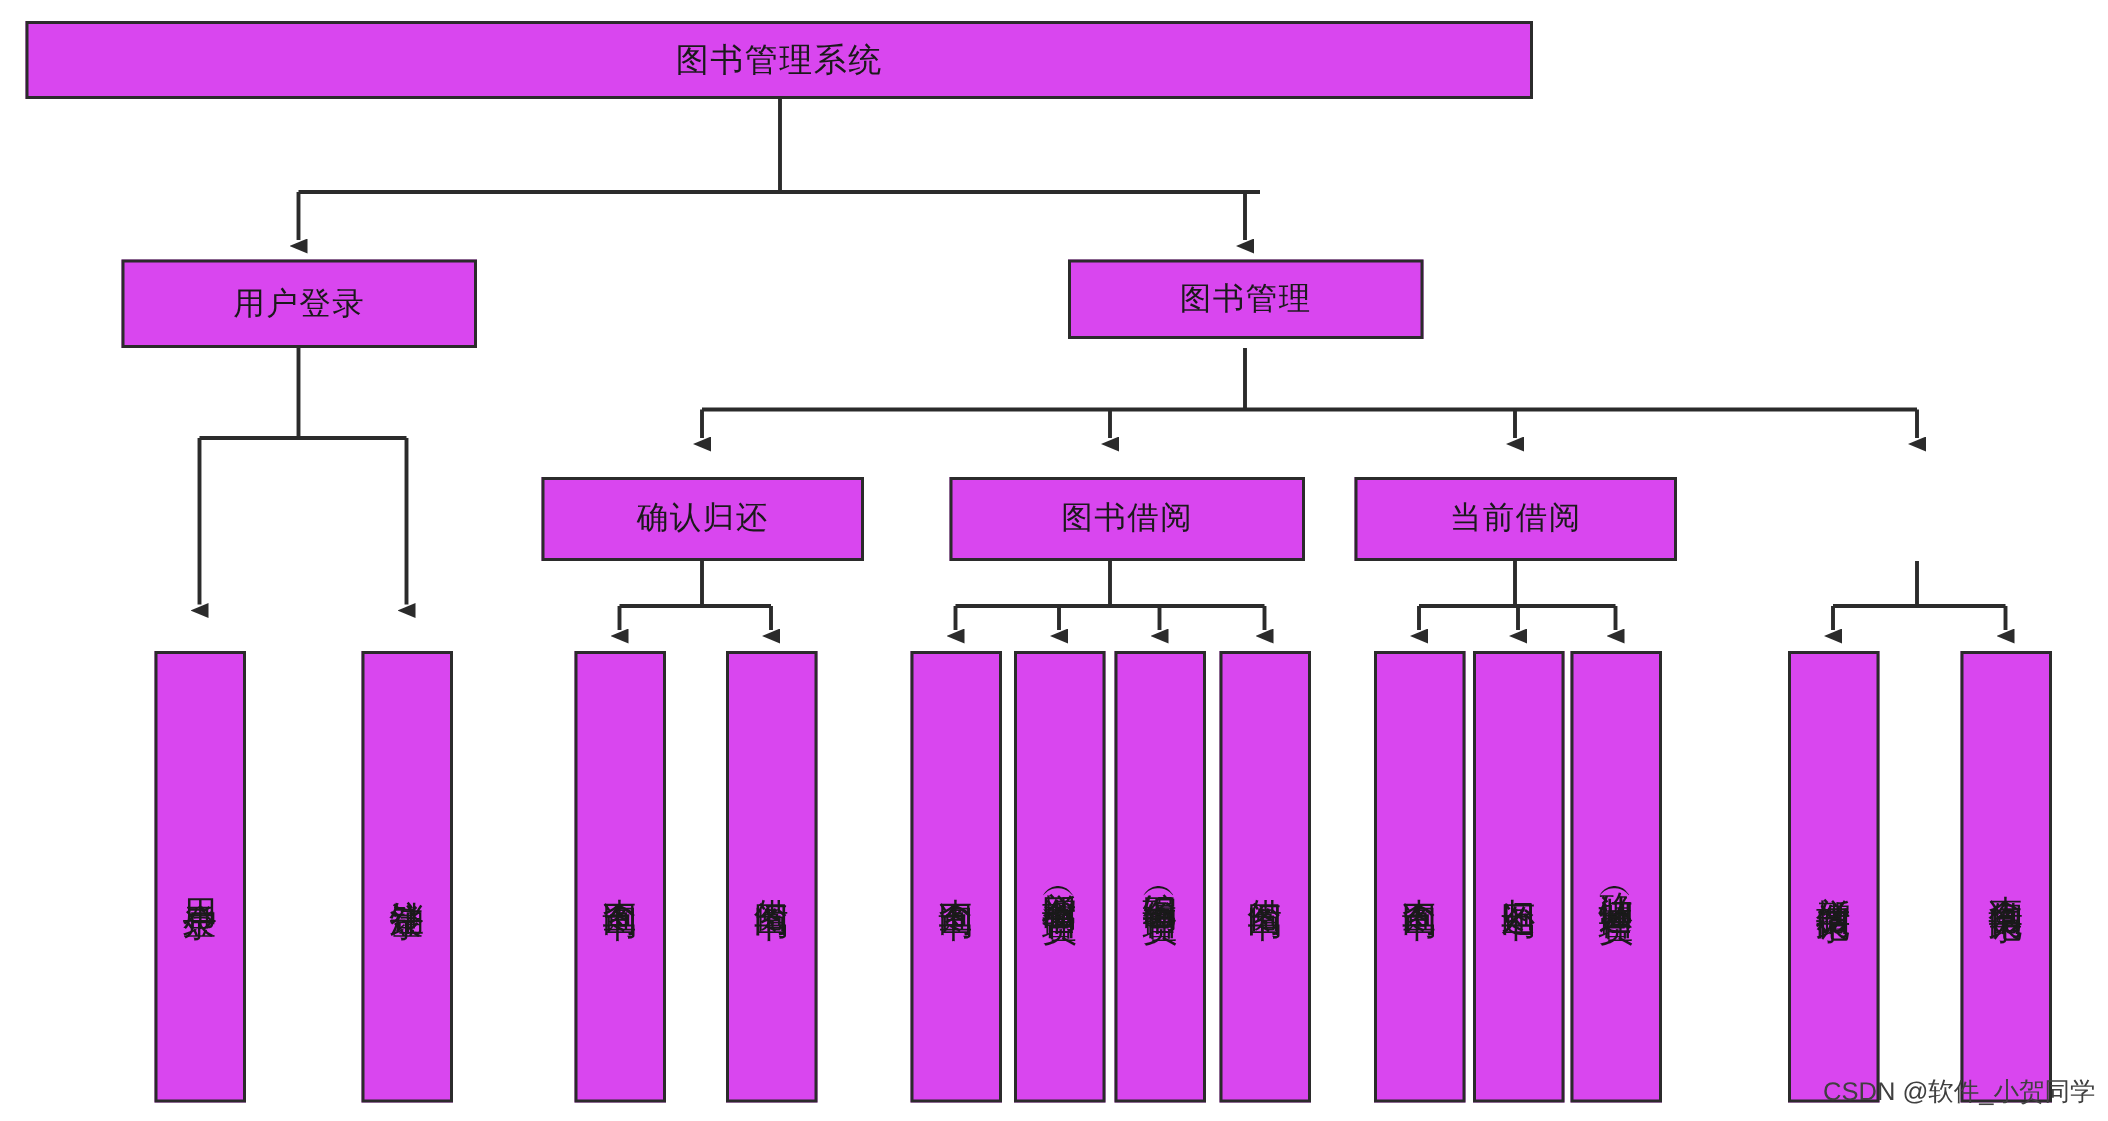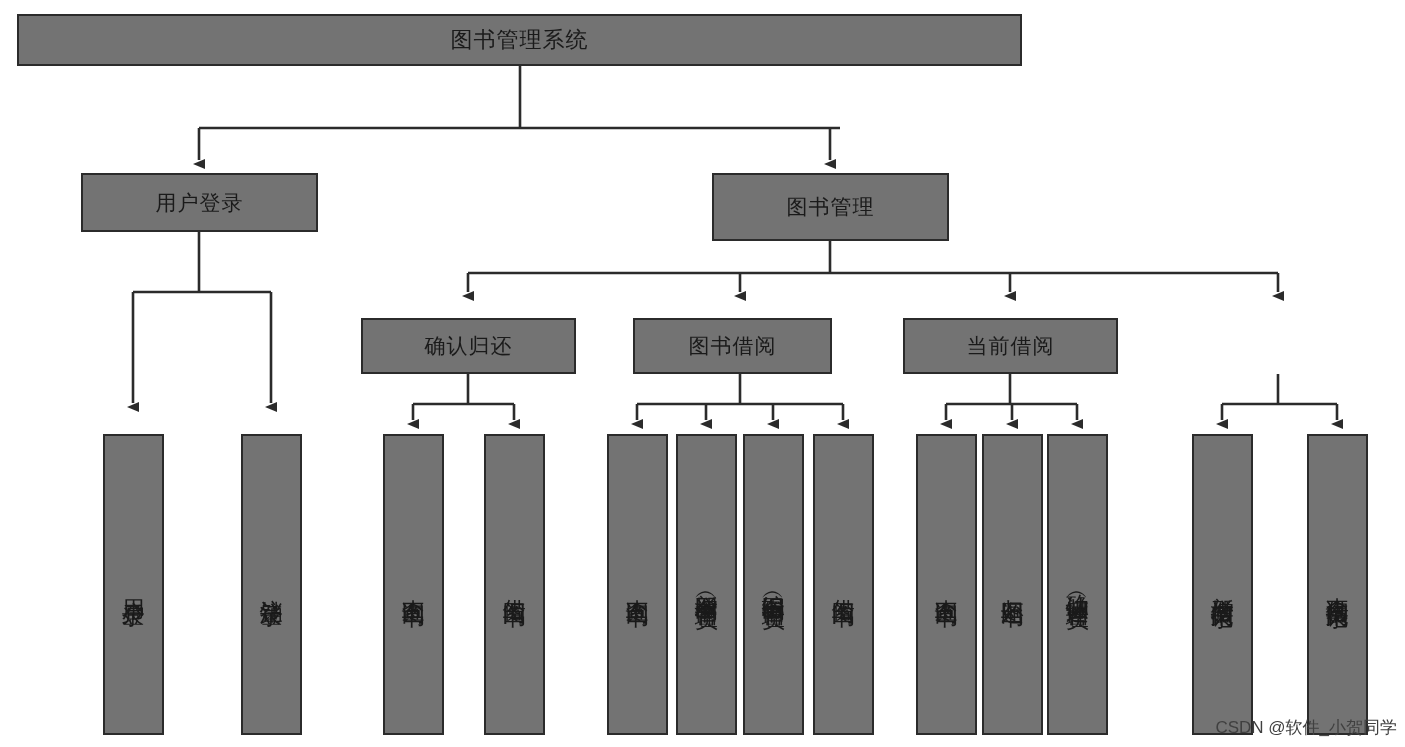--- a/index.html
+++ b/index.html
@@ -21,21 +21,21 @@
     left: 0;
     top: 0;
     width: 1405px;
     height: 747px;
     pointer-events: none;
   }
   .node {
     position: absolute;
     box-sizing: border-box;
     border: 2px solid #2b2b2b;
-    background: #737373;
+    background: #d946ef;
     display: flex;
     align-items: center;
     justify-content: center;
     color: #1a1a1a;
   }
   .node .label {
     display: block;
     text-align: center;
     line-height: 1.12;
   }
@@ -129,29 +129,29 @@
   </svg>
 
   <div class="node horiz root" style="left:17px; top:14px; width:1005px; height:52px;">
     <span class="label">图书管理系统</span>
   </div>
 
   <div class="node horiz" style="left:81px; top:173px; width:237px; height:59px;">
     <span class="label">用户登录</span>
   </div>
 
-  <div class="node horiz" style="left:712px; top:173px; width:237px; height:68px;">
+  <div class="node horiz" style="left:712px; top:173px; width:237px; height:53px;">
     <span class="label">图书管理</span>
   </div>
 
   <div class="node horiz" style="left:361px; top:318px; width:215px; height:56px;">
     <span class="label">确认归还</span>
   </div>
 
-  <div class="node horiz" style="left:633px; top:318px; width:199px; height:56px;">
+  <div class="node horiz" style="left:633px; top:318px; width:237px; height:56px;">
     <span class="label">图书借阅</span>
   </div>
 
   <div class="node horiz" style="left:903px; top:318px; width:215px; height:56px;">
     <span class="label">当前借阅</span>
   </div>
 
 
   <div class="node vert" style="left:103px; top:434px; width:61px; height:301px;">
     <span class="label">用户登录</span>

